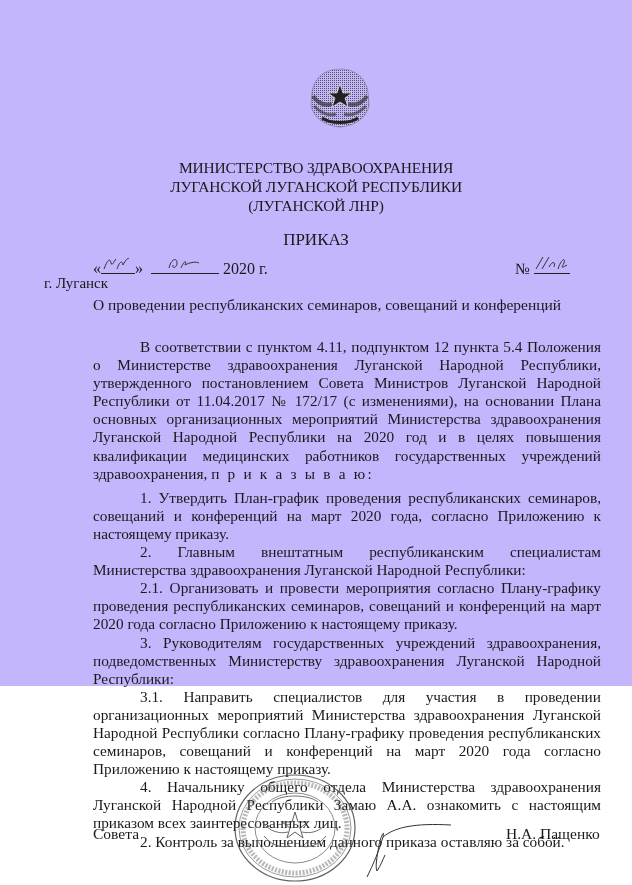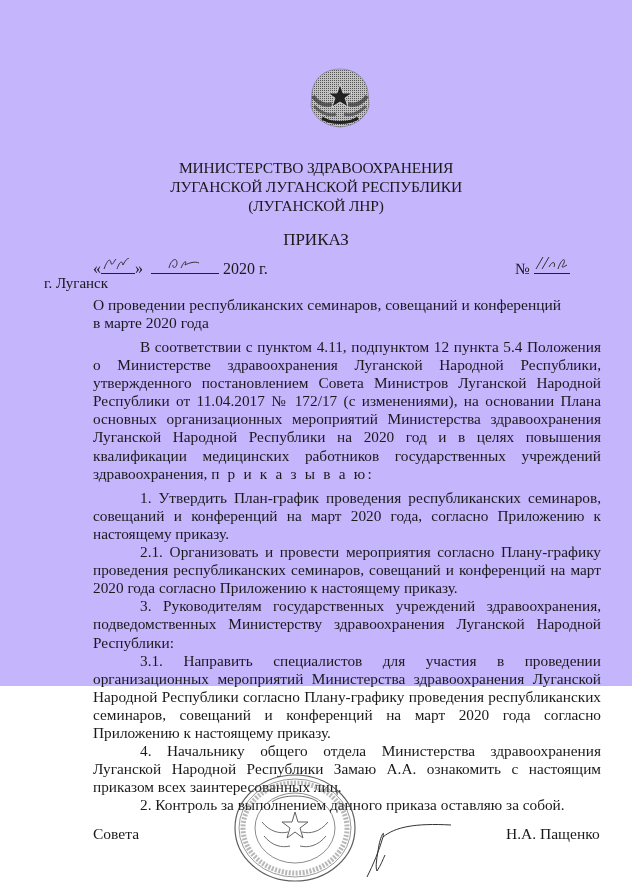--- a/index.html
+++ b/index.html
@@ -97,26 +97,26 @@
     <span>№</span>
     <span class="hand-field hand-num"><svg class="hand-svg" width="36" height="20" viewBox="0 0 36 20">
           <path d="M2 16 L9 4 M8 16 L15 4 M15 14 C18 8 22 8 20 14 M24 16 C27 6 32 4 30 10 C28 14 26 16 33 12" stroke="#333" stroke-width="1" fill="none"></path>
         </svg></span>
   </div>
 
   <div class="city">г. Луганск</div>
 
   <div class="title">
     <div>О проведении республиканских семинаров, совещаний и конференций</div>
-    <div>в марте 2020 года</div>
   </div>
 
   <div class="body">
     <p><span>В соответствии с пунктом 4.11, подпунктом 12 пункта 5.4 Положения о Министерстве здравоохранения Луганской Народной Республики, утвержденного постановлением Совета Министров Луганской Народной Республики от 11.04.2017 № 172/17 (с изменениями), на основании Плана основных организационных мероприятий Министерства здравоохранения Луганской Народной Республики на 2020 год и в целях повышения квалификации медицинских работников государственных учреждений здравоохранения,</span> <span class="spaced">п р и к а з ы в а ю:</span></p>
     <p class="gap">1. Утвердить План-график проведения республиканских семинаров, совещаний и конференций на март 2020 года, согласно Приложению к настоящему приказу.</p>
+    <p>2. Главным внештатным республиканским специалистам Министерства здравоохранения Луганской Народной Республики:</p>
     <p>2.1. Организовать и провести мероприятия согласно Плану-графику проведения республиканских семинаров, совещаний и конференций на март 2020 года согласно Приложению к настоящему приказу.</p>
     <p>3. Руководителям государственных учреждений здравоохранения, подведомственных Министерству здравоохранения Луганской Народной Республики:</p>
     <p>3.1. Направить специалистов для участия в проведении организационных мероприятий Министерства здравоохранения Луганской Народной Республики согласно Плану-графику проведения республиканских семинаров, совещаний и конференций на март 2020 года согласно Приложению к настоящему приказу.</p>
     <p>4. Начальнику общего отдела Министерства здравоохранения Луганской Народной Республики Замаю А.А. ознакомить с настоящим приказом всех заинтересованных лиц.</p>
     <p>2. Контроль за выполнением данного приказа оставляю за собой.</p>
   </div>
 
   <div class="sign-title">Совета</div>
   <div class="sign-name">Н.А. Пащенко</div>
 

